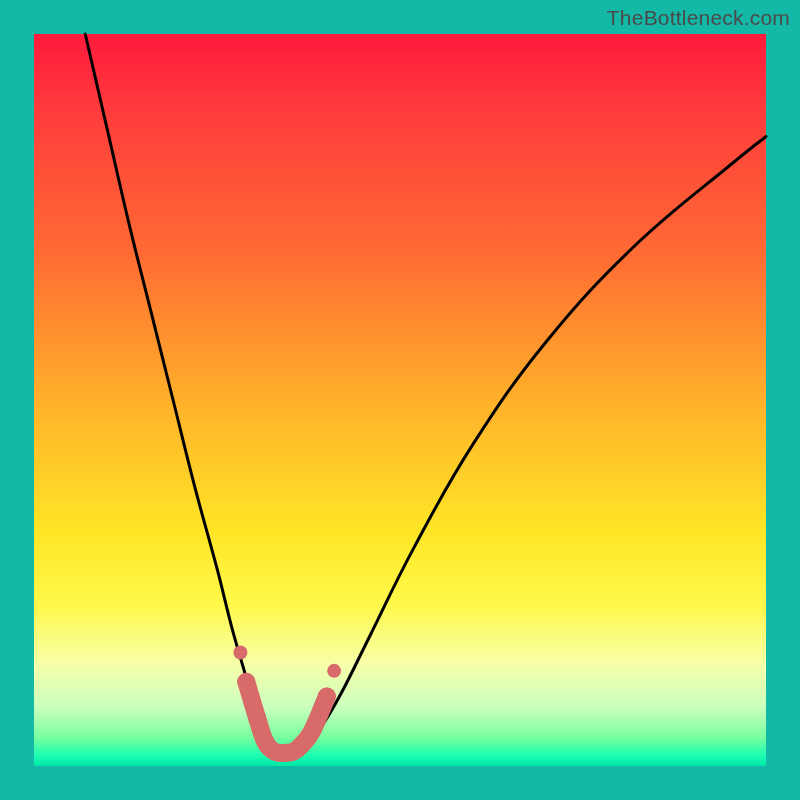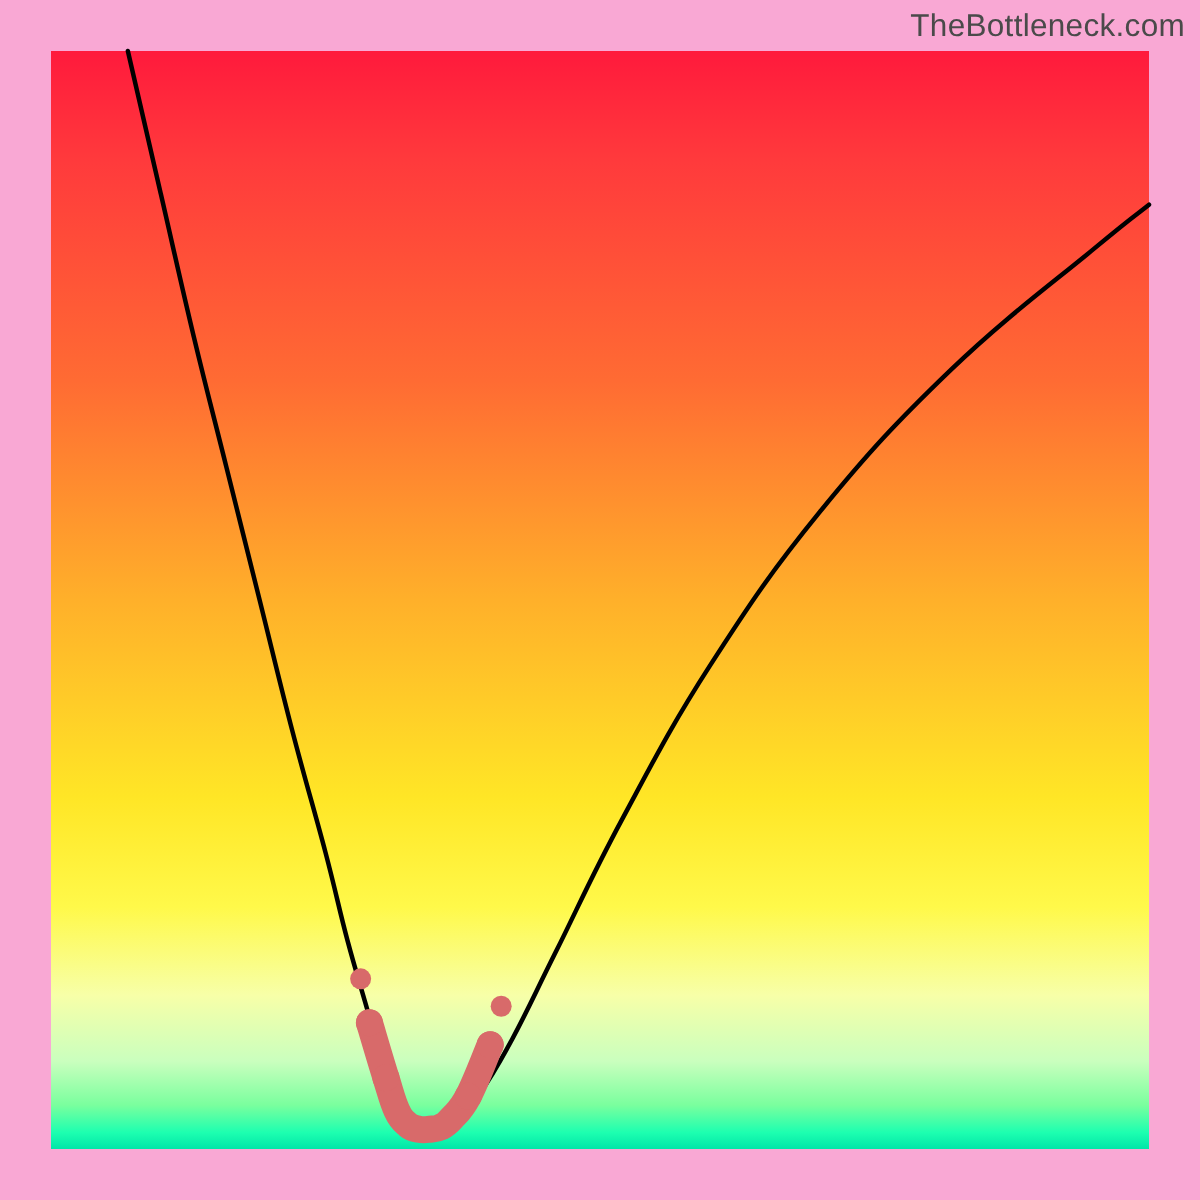--- a/index.html
+++ b/index.html
@@ -10,21 +10,21 @@
     background: #000;
     overflow: hidden;
     font-family: Arial, Helvetica, sans-serif;
   }
   .frame {
     position: absolute;
     left: 0;
     top: 0;
     width: 800px;
     height: 800px;
-    background: #f9a8d4;
+    background: #14b8a6;
   }
   .plot {
     position: absolute;
     left: 34px;
     top: 34px;
     width: 732px;
     height: 732px;
     
     background: linear-gradient(
       to bottom,

